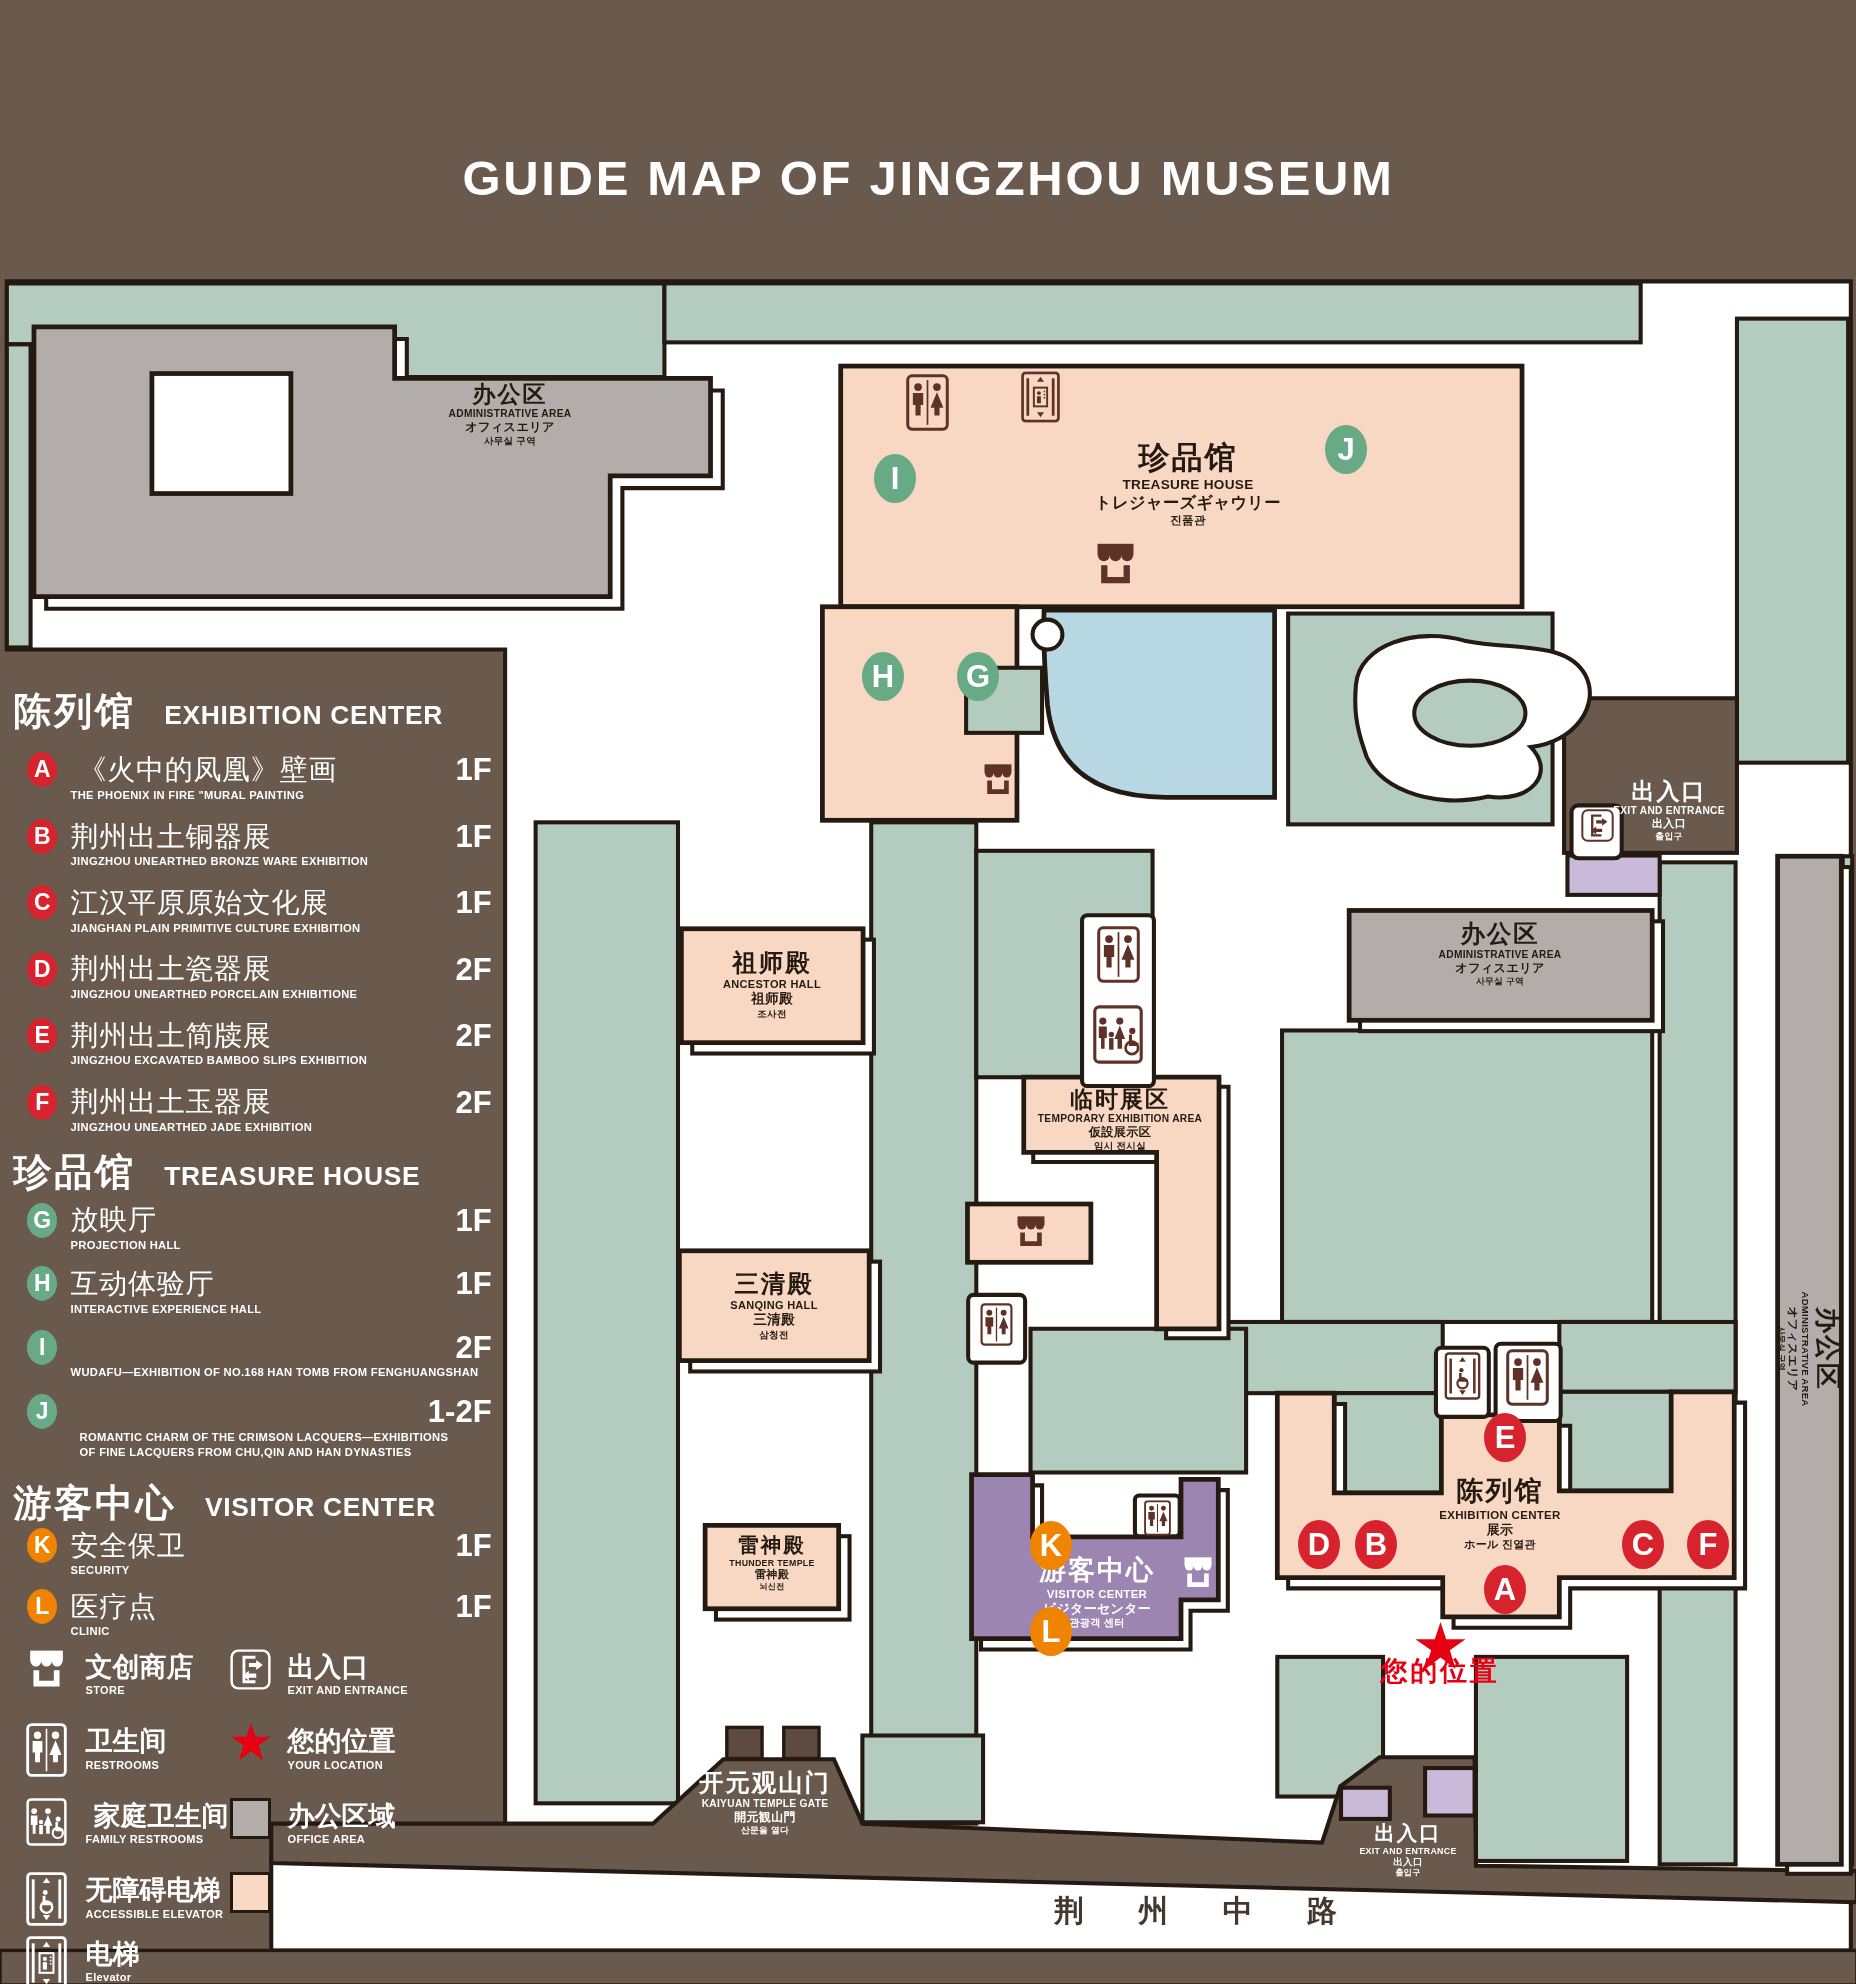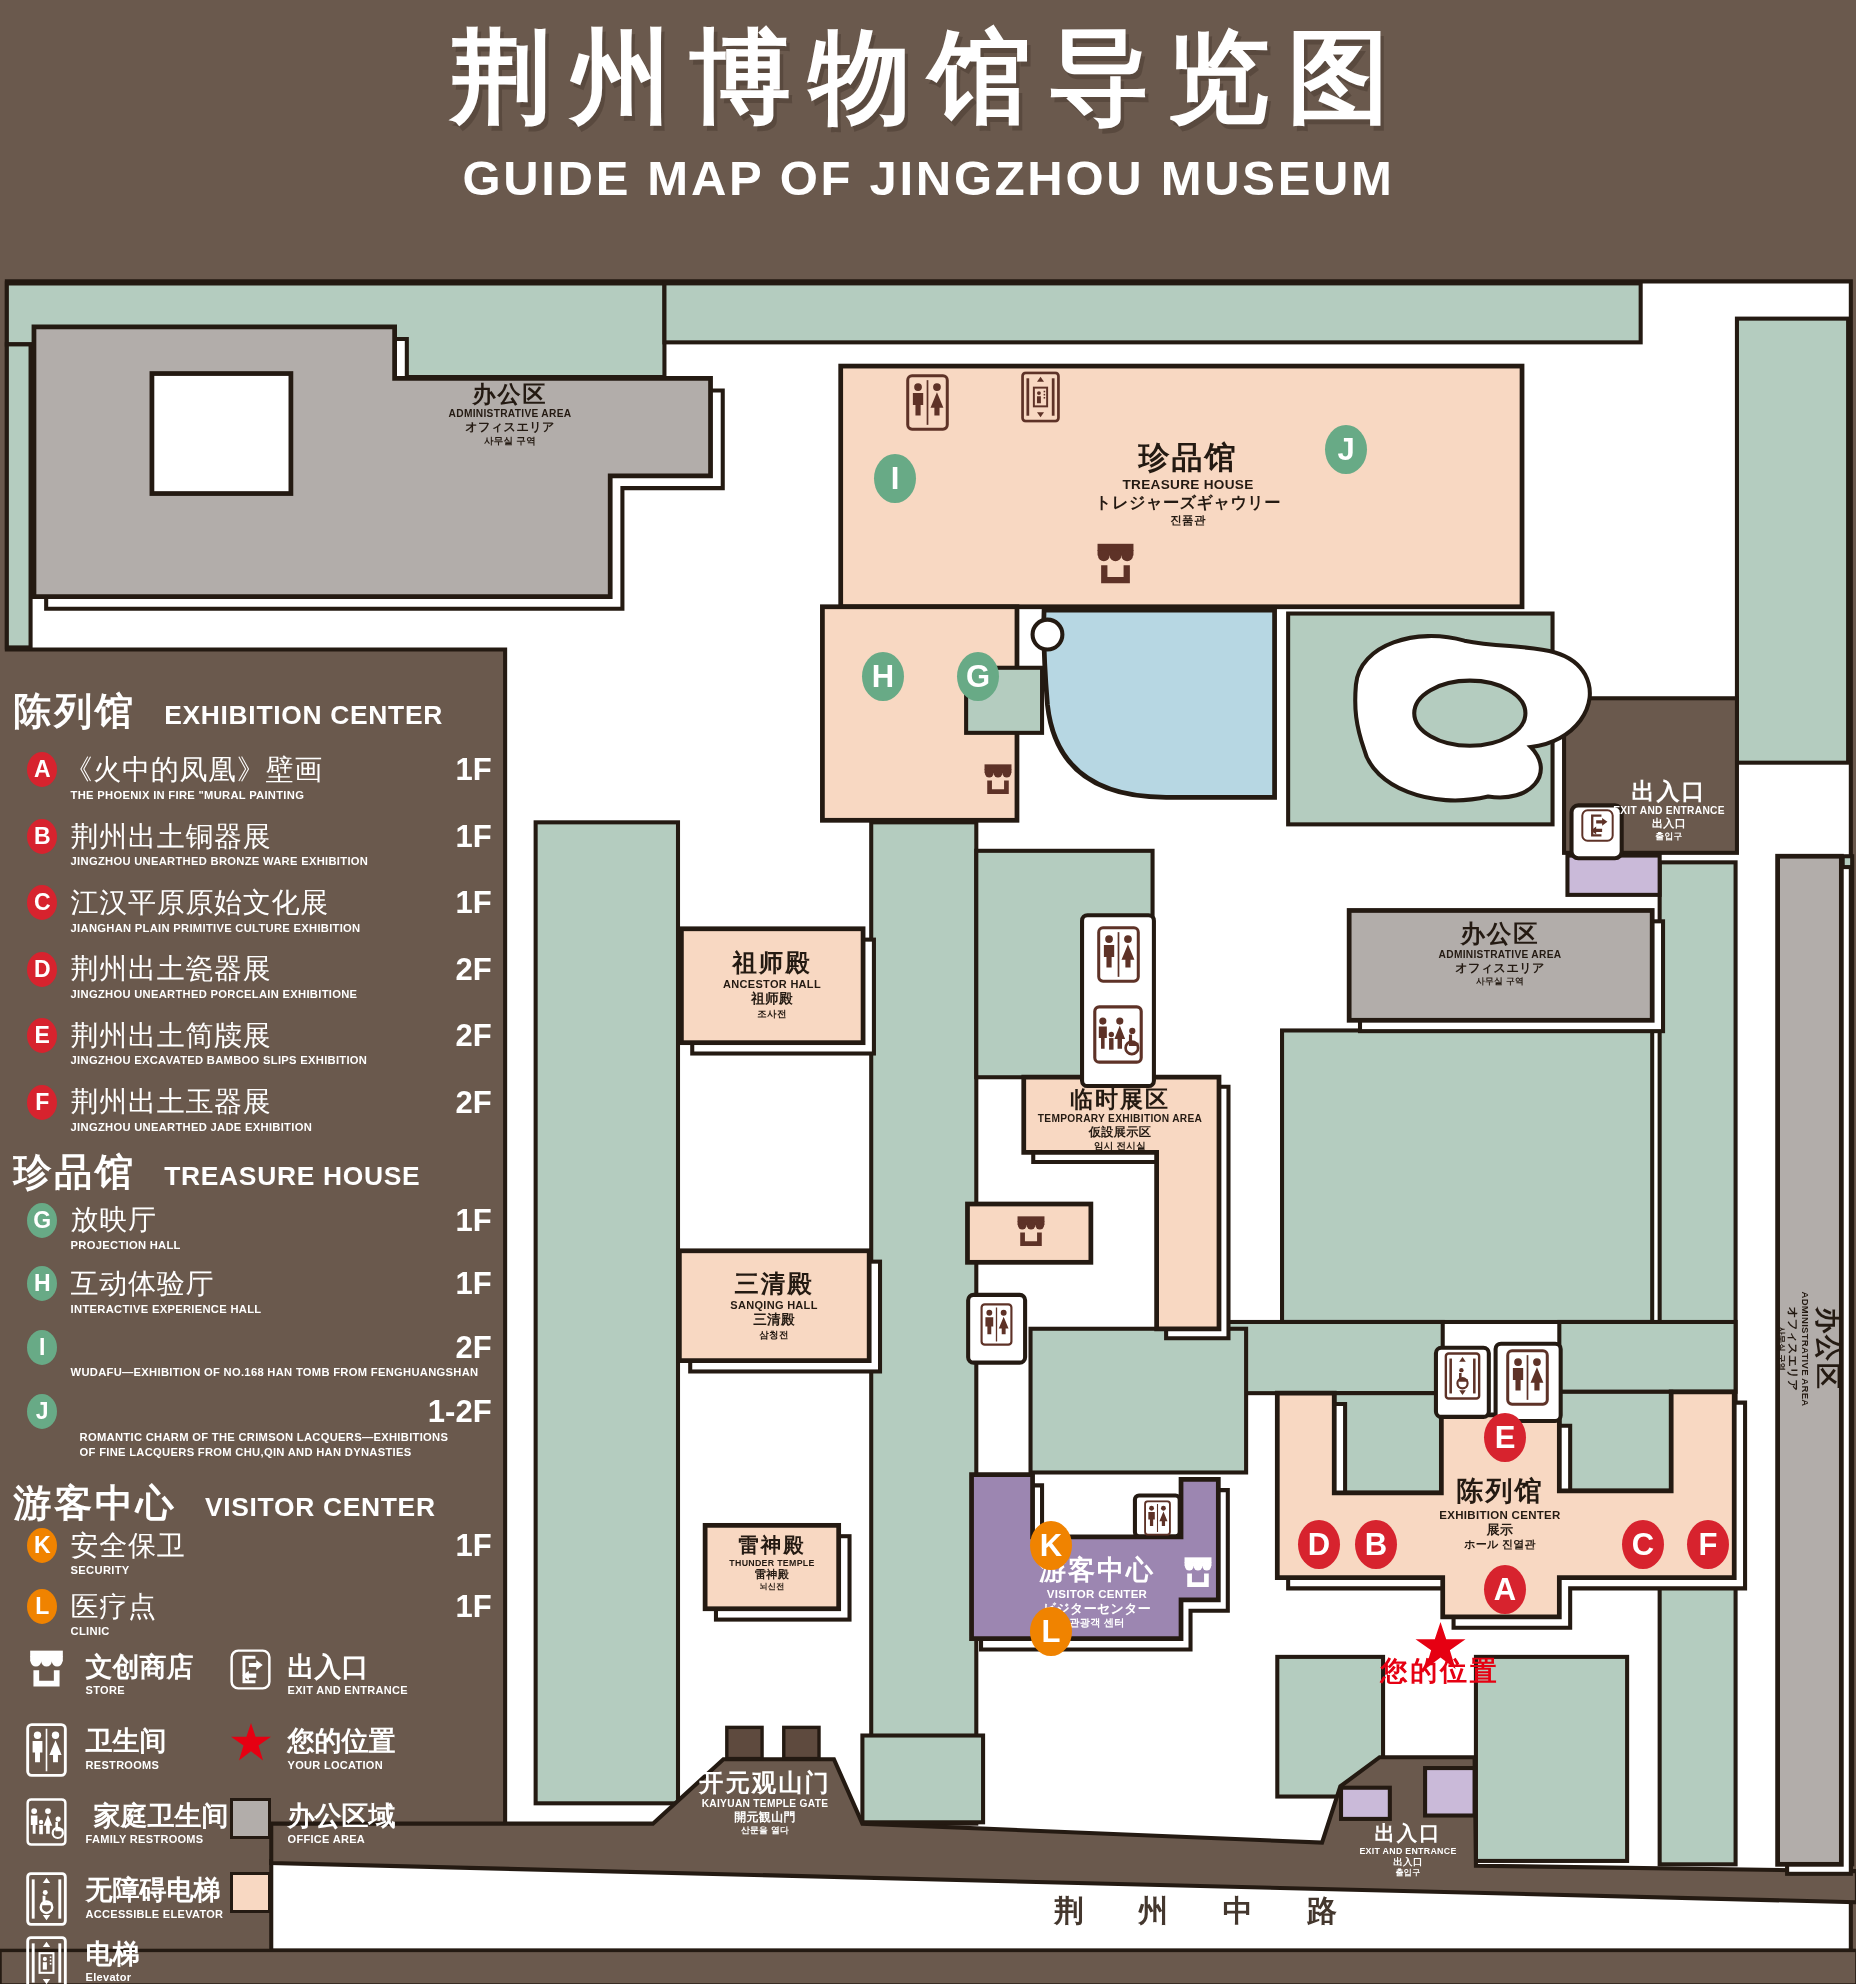--- a/index.html
+++ b/index.html
@@ -24,21 +24,20 @@
   .lg-fl{position:absolute;font-size:31px;font-weight:600;width:102px;text-align:right;}
   .sym-zh{position:absolute;font-size:27px;font-weight:800;white-space:nowrap;}
   .sym-en{position:absolute;font-size:11px;font-weight:700;letter-spacing:0.3px;white-space:nowrap;}
   .swatch{position:absolute;width:41px;height:41px;border:3.4px solid #241a12;box-sizing:border-box;}
 </style>
 </head>
 <body>
 
 <div id="root">
 
-  <div class="ttl" id="title-zh">荆州博物馆导览图</div>
   <div class="ttl" id="title-en">GUIDE MAP OF JINGZHOU MUSEUM</div>
 
   <svg id="map-svg" width="1857" height="1985" viewBox="0 0 2739 2928">
     <defs>
       <symbol id="sym-restrooms" viewBox="0 0 100 132">
         <rect x="4" y="4" width="92" height="124" rx="10" fill="none" stroke="currentColor" stroke-width="7"></rect>
         <line x1="50" y1="14" x2="50" y2="118" stroke="currentColor" stroke-width="4"></line>
         <circle cx="28" cy="30" r="9" fill="currentColor"></circle>
         <path d="M16,44 h24 v28 h-6 v24 h-12 v-24 h-6 z" fill="currentColor"></path>
         <circle cx="72" cy="30" r="9" fill="currentColor"></circle>
@@ -313,21 +312,21 @@
       <div class="micon" style="left: 1414px; top: 1622px; width: 53px; height: 50px; color: rgb(230, 0, 18); position: absolute;"><svg width="53" height="50" viewBox="0 0 100 96">
           <use href="#sym-star"></use>
         </svg></div>
     </div>
   <aside id="legend">
       <div class="lg-h" style="left: 0px; top: 686px;">
         <div class="z">陈列馆</div>
         <div class="e">EXHIBITION CENTER</div>
       </div>
       <div class="lg-badge" style="left: 13.6px; top: 752px; background: rgb(215, 35, 46);">A</div>
-      <div class="lg-zh" style="left: 51px; top: 751px;">《火中的凤凰》壁画</div>
+      <div class="lg-zh" style="left: 65px; top: 751px;">《火中的凤凰》壁画</div>
       <div class="lg-en" style="left: 57px; top: 788px;">THE PHOENIX IN FIRE "MURAL PAINTING</div>
       <div class="lg-fl" style="left: 376px; top: 752px;">1F</div>
       <div class="lg-badge" style="left: 13.6px; top: 819px; background: rgb(215, 35, 46);">B</div>
       <div class="lg-zh" style="left: 57px; top: 818px;">荆州出土铜器展</div>
       <div class="lg-en" style="left: 57px; top: 854px;">JINGZHOU UNEARTHED BRONZE WARE EXHIBITION</div>
       <div class="lg-fl" style="left: 376px; top: 819px;">1F</div>
       <div class="lg-badge" style="left: 13.6px; top: 885px; background: rgb(215, 35, 46);">C</div>
       <div class="lg-zh" style="left: 57px; top: 884px;">江汉平原原始文化展</div>
       <div class="lg-en" style="left: 57px; top: 921px;">JIANGHAN PLAIN PRIMITIVE CULTURE EXHIBITION</div>
       <div class="lg-fl" style="left: 376px; top: 885px;">1F</div>

